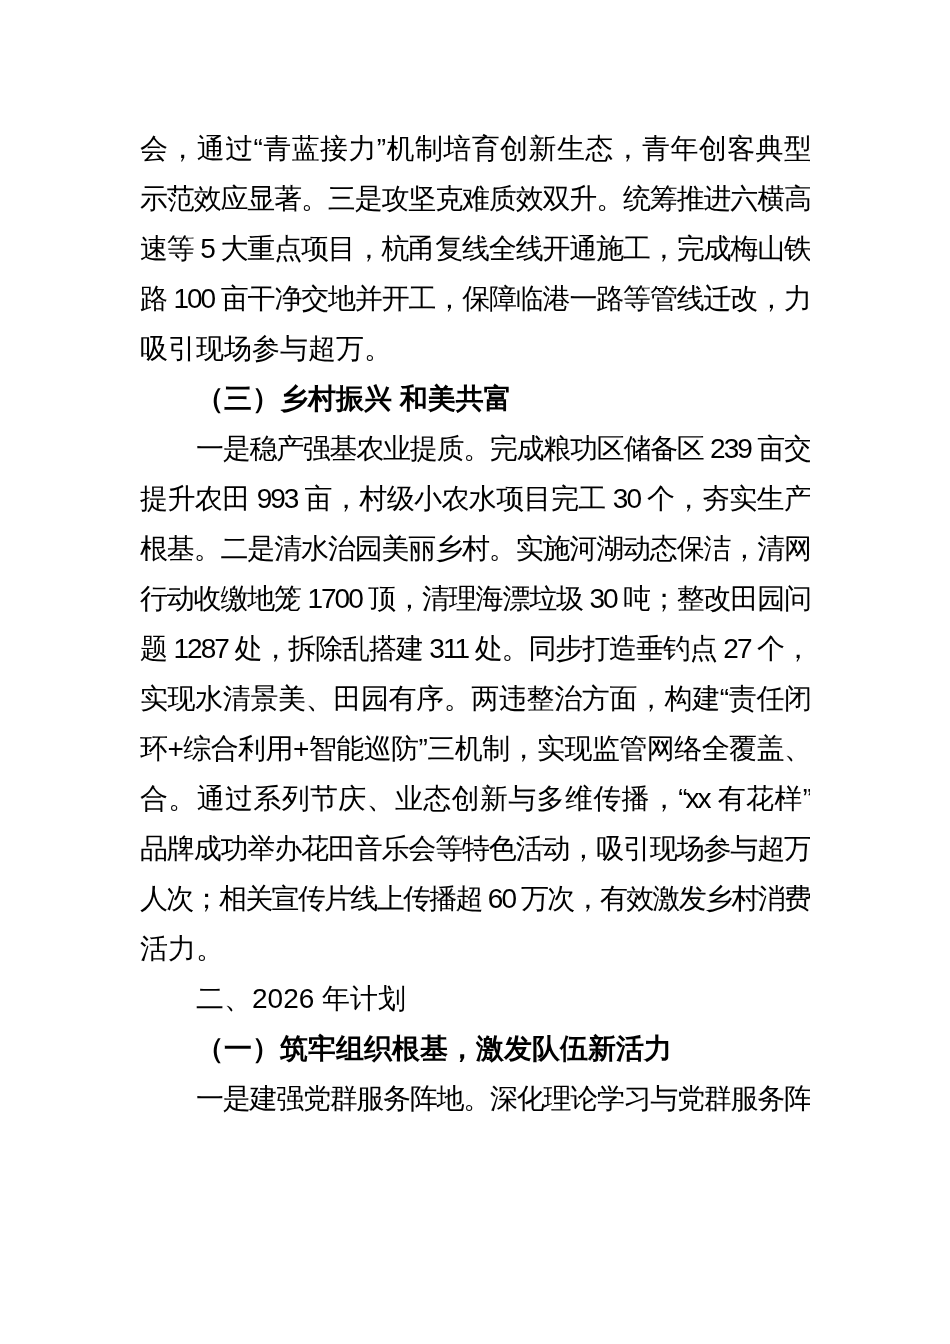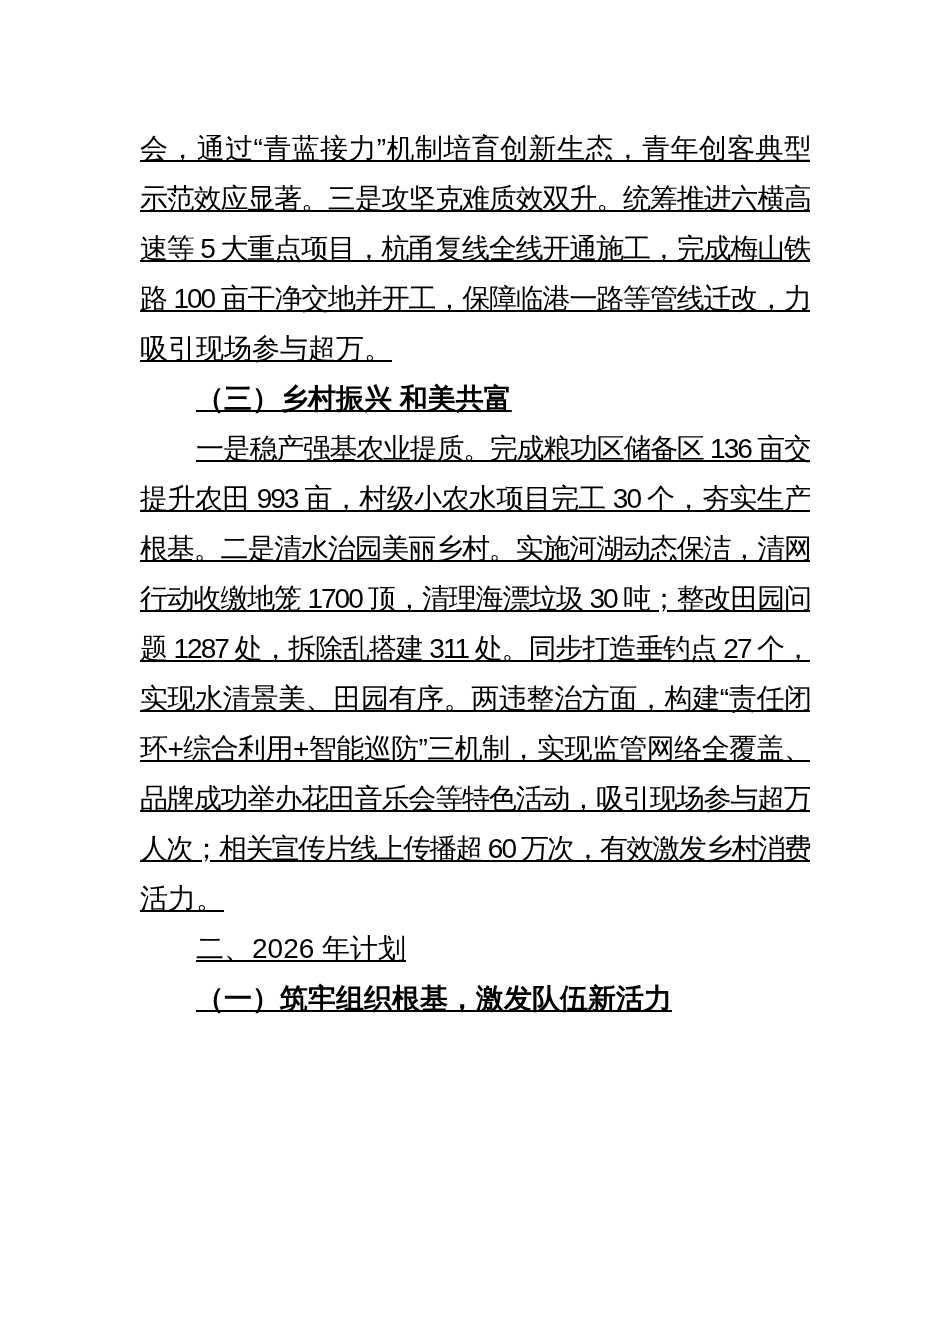--- a/index.html
+++ b/index.html
@@ -10,21 +10,20 @@
   .page {
     position: relative;
     width: 950px;
     height: 1344px;
     background: #ffffff;
     box-sizing: border-box;
     padding: 124px 140px 0 140px;
     overflow: hidden;
     font-family: "Liberation Sans", sans-serif;
     color: #000000;
-    text-decoration: underline;
   }
   .doc {
     width: 670px;
   }
   .block { margin: 0; padding: 0; }
   .line {
     height: 50px;
     line-height: 50px;
     font-size: 28px;
     color: #000000;
@@ -53,31 +52,35 @@
         <div class="line fill">会，通过“青蓝接力”机制培育创新生态，青年创客典型</div>
         <div class="line fill">示范效应显著。三是攻坚克难质效双升。统筹推进六横高</div>
         <div class="line fill">速等 5 大重点项目，杭甬复线全线开通施工，完成梅山铁</div>
         <div class="line fill">路 100 亩干净交地并开工，保障临港一路等管线迁改，力</div>
         <div class="line nofill">吸引现场参与超万。</div>
       </div>
       <div class="block">
         <div class="line indent nofill bold">（三）乡村振兴 和美共富</div>
       </div>
       <div class="block">
-        <div class="line indent fill">一是稳产强基农业提质。完成粮功区储备区 136 亩交</div>
+        <div class="line indent fill">一是稳产强基农业提质。完成粮功区储备区 239 亩交</div>
         <div class="line fill">提升农田 993 亩，村级小农水项目完工 30 个，夯实生产</div>
         <div class="line fill">根基。二是清水治园美丽乡村。实施河湖动态保洁，清网</div>
         <div class="line fill">行动收缴地笼 1700 顶，清理海漂垃圾 30 吨；整改田园问</div>
         <div class="line fill">题 1287 处，拆除乱搭建 311 处。同步打造垂钓点 27 个，</div>
         <div class="line fill">实现水清景美、田园有序。两违整治方面，构建“责任闭</div>
         <div class="line fill">环+综合利用+智能巡防”三机制，实现监管网络全覆盖、</div>
+        <div class="line fill">合。通过系列节庆、业态创新与多维传播，“xx 有花样”</div>
         <div class="line fill">品牌成功举办花田音乐会等特色活动，吸引现场参与超万</div>
         <div class="line fill">人次；相关宣传片线上传播超 60 万次，有效激发乡村消费</div>
         <div class="line nofill">活力。</div>
       </div>
       <div class="block">
         <div class="line indent nofill">二、2026 年计划</div>
       </div>
       <div class="block">
         <div class="line indent nofill bold">（一）筑牢组织根基，激发队伍新活力</div>
       </div>
+      <div class="block">
+        <div class="line indent fill">一是建强党群服务阵地。深化理论学习与党群服务阵</div>
+      </div>
     </div>
 </div>
 
 </body></html>

